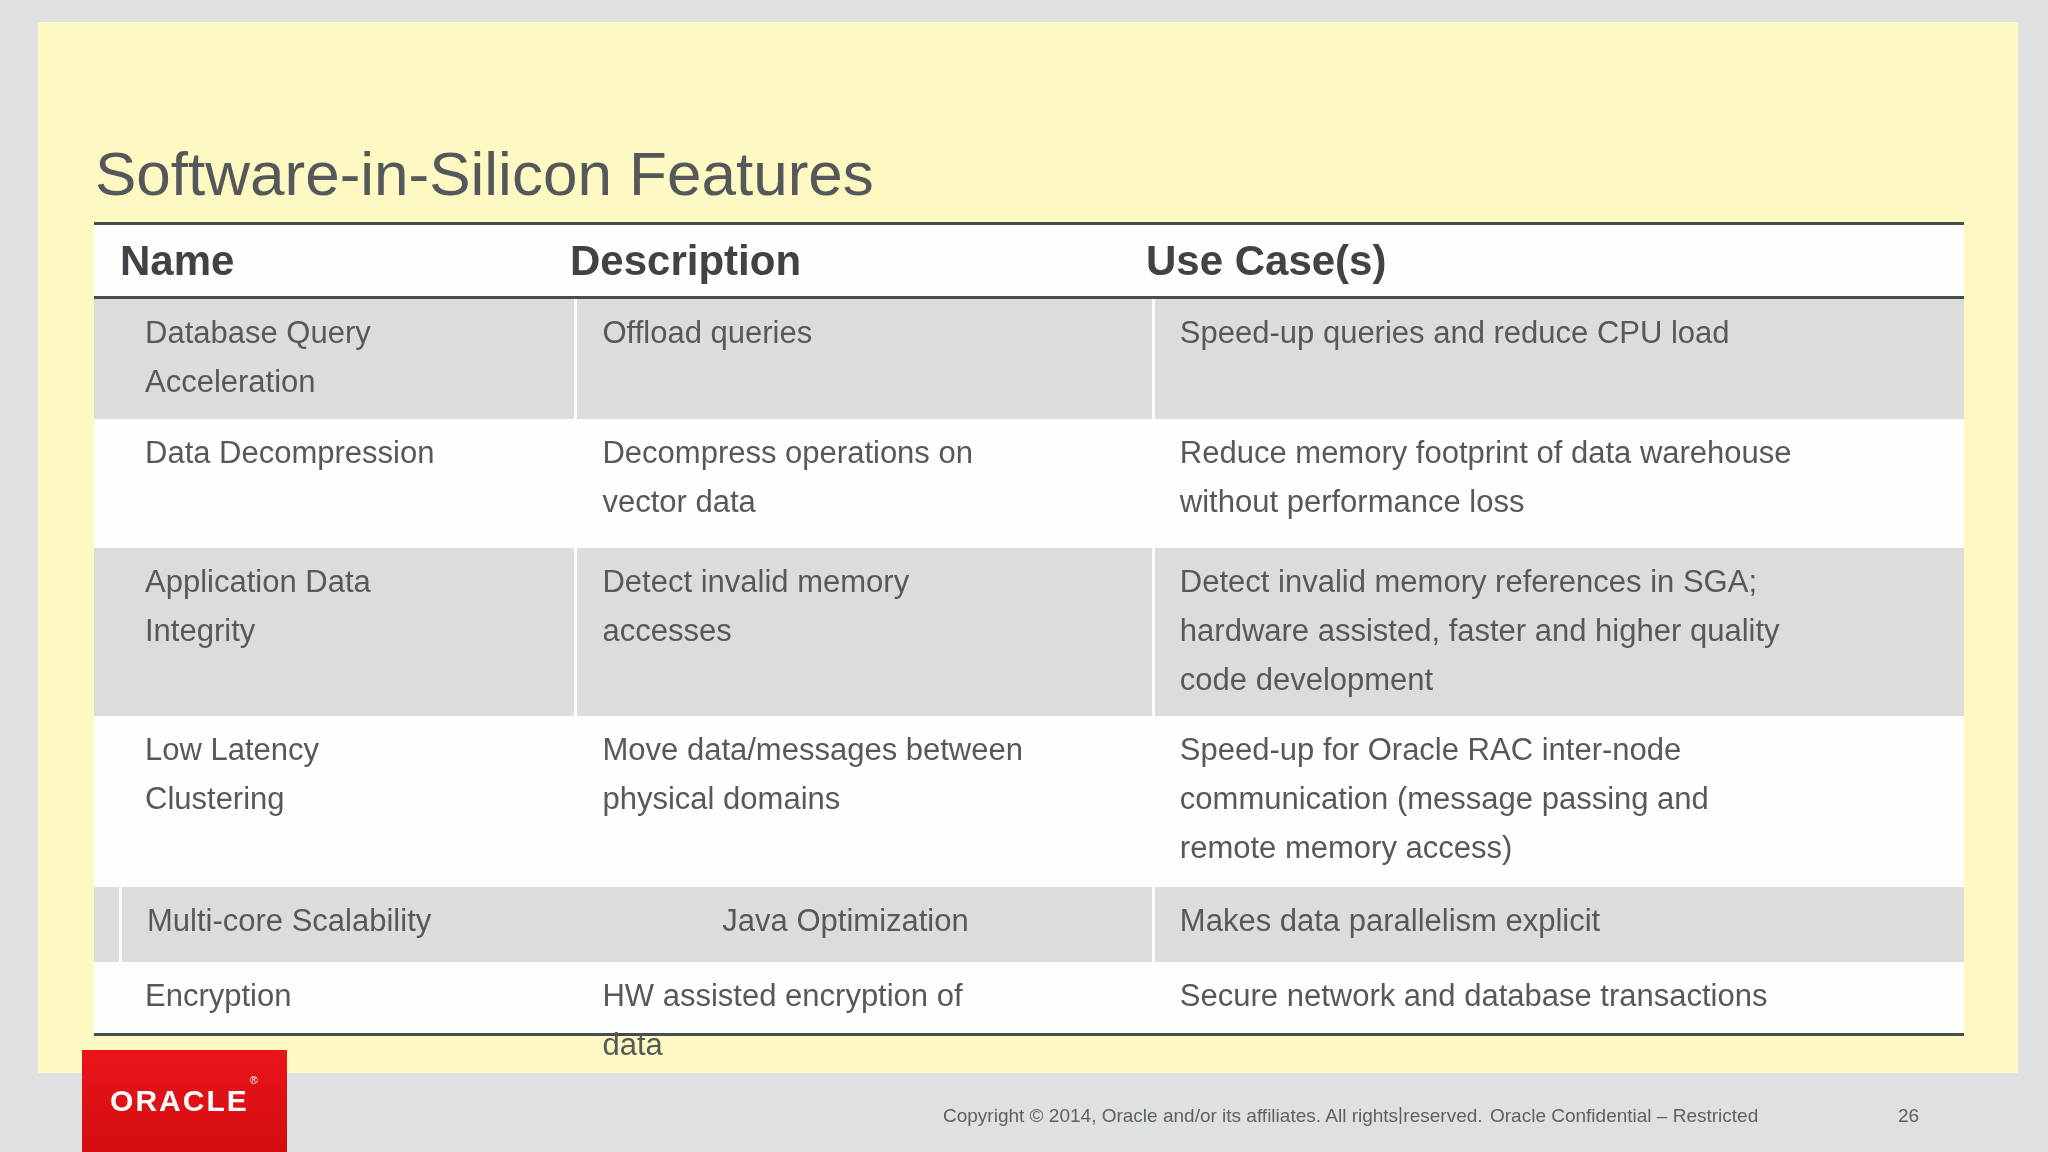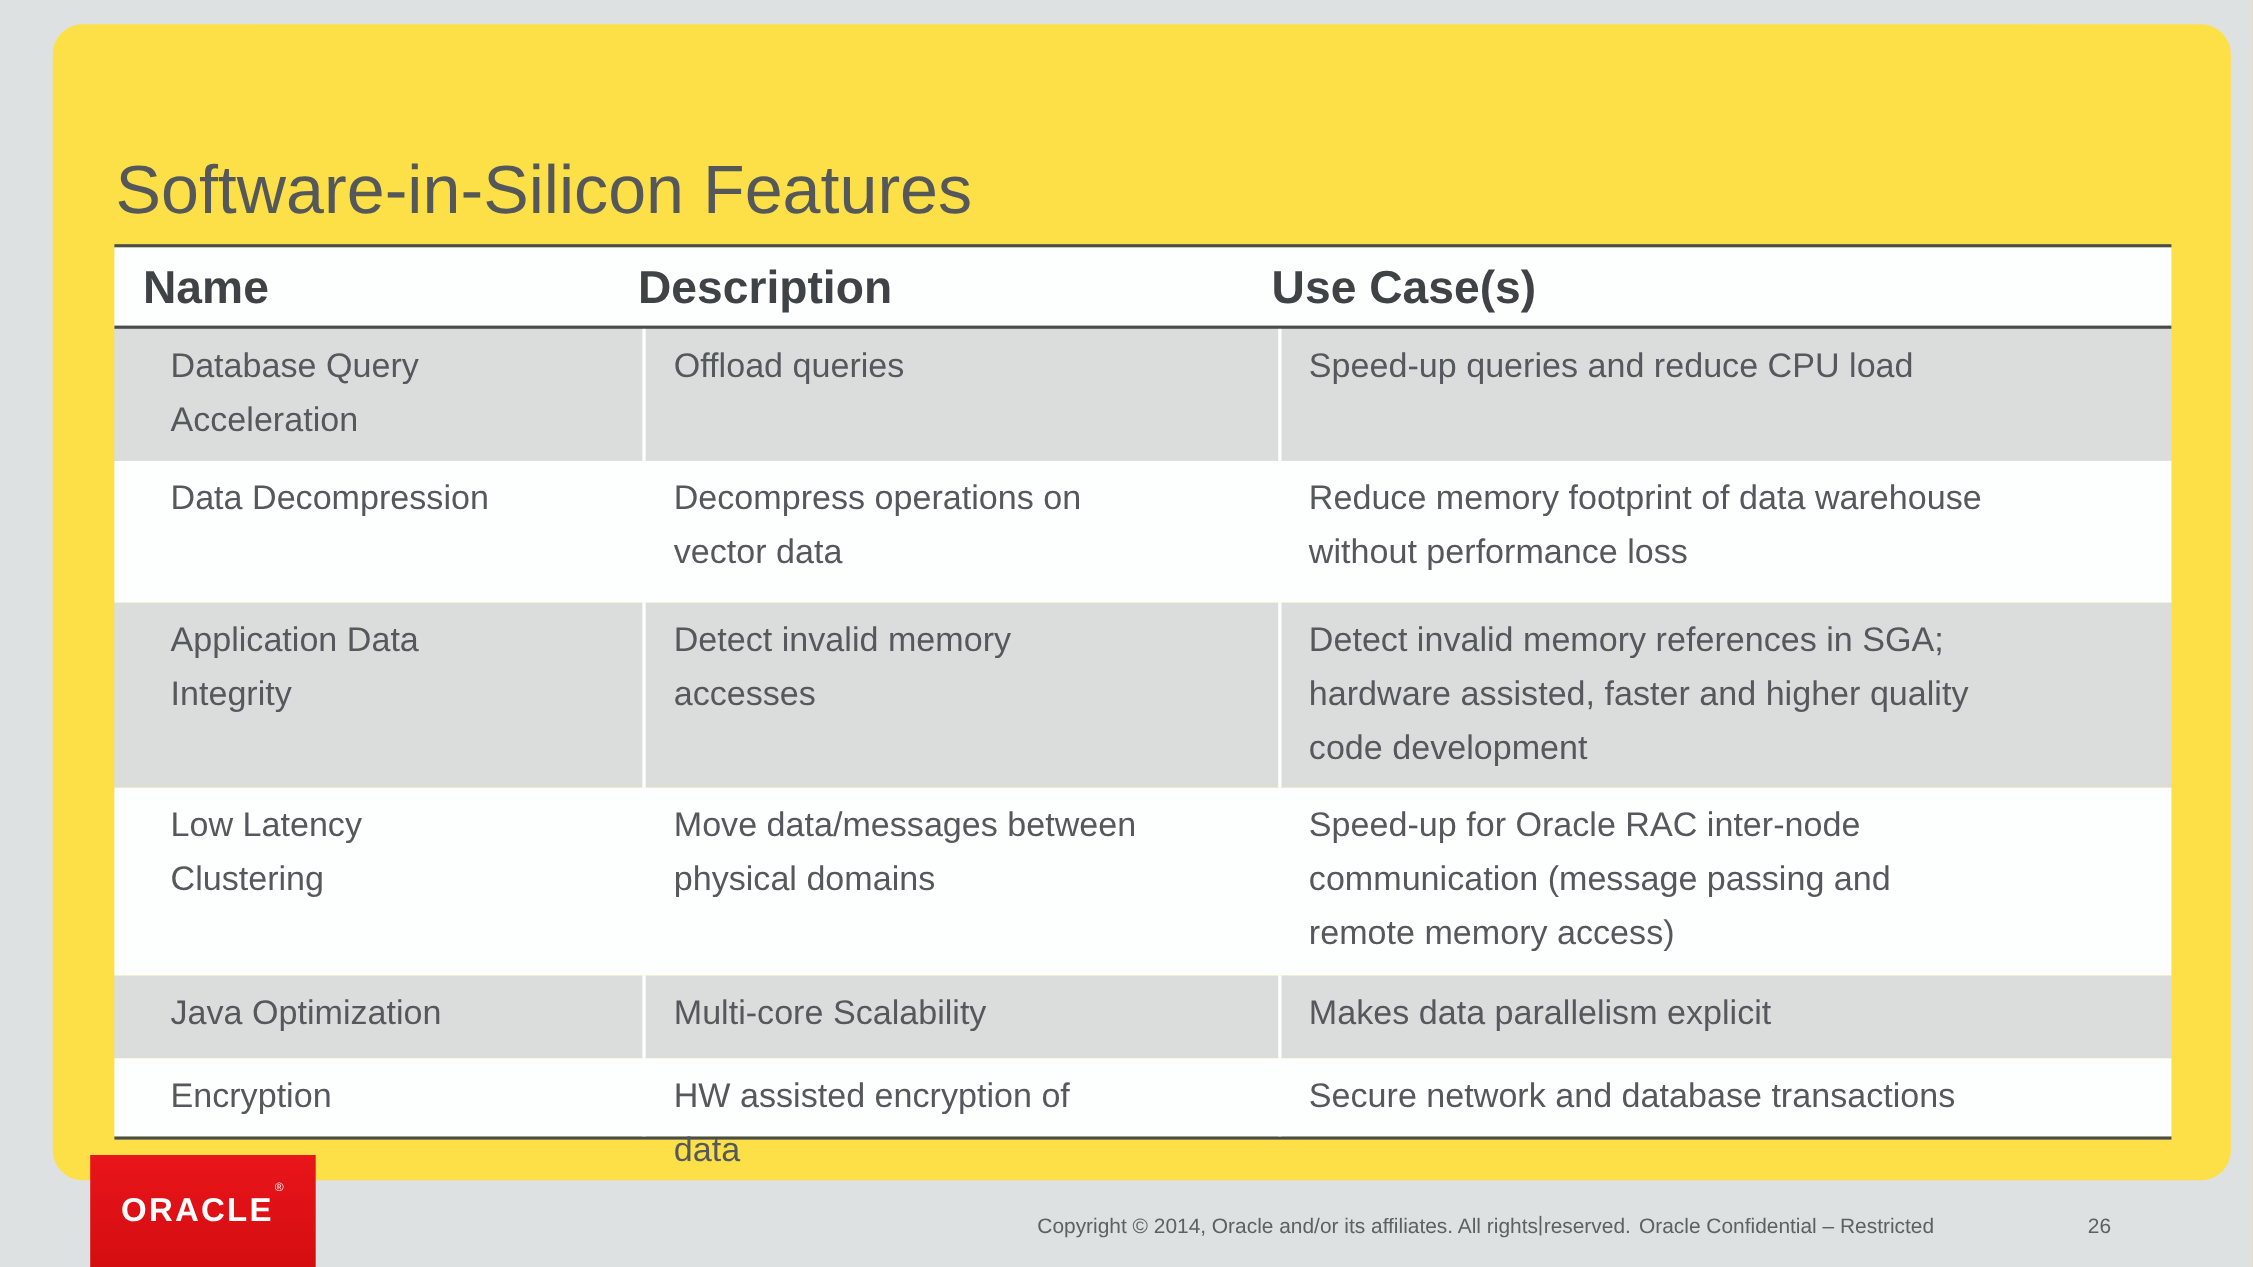--- a/index.html
+++ b/index.html
@@ -3,23 +3,22 @@
 <meta charset="utf-8">
 <style>
   html,body{margin:0;padding:0;}
   body{
     width:2048px;height:1152px;position:relative;overflow:hidden;
     background:#dee1e1;
     font-family:"Liberation Sans","DejaVu Sans",sans-serif;
   }
   
   .slide{
-    position:absolute;left:48px;top:22px;width:1980px;height:1051px;
-    background:#fde047;
-    border-radius:27px;
+    position:absolute;left:38px;top:22px;width:1980px;height:1051px;
+    background:#fef9c3;
   }
   .title{
     position:absolute;left:57px;top:74px;
     font-size:62px;font-weight:400;color:#55585a;
     letter-spacing:0px;white-space:nowrap;
   }
   
   .table{
     position:absolute;left:56px;top:200px;width:1870px;
     border-top:3px solid #474c4f;
@@ -108,22 +107,22 @@
         <div class="cell c3">Detect invalid memory references in SGA; hardware assisted, faster and higher quality code development</div>
       </div>
 
       <div class="trow">
         <div class="cell c1">Low Latency Clustering</div>
         <div class="cell c2">Move data/messages between physical domains</div>
         <div class="cell c3">Speed-up for Oracle RAC inter-node communication (message passing and remote memory access)</div>
       </div>
 
       <div class="trow">
+        <div class="cell c2">Multi-core Scalability</div>
         <div class="cell c1">Java Optimization</div>
-        <div class="cell c2">Multi-core Scalability</div>
         <div class="cell c3">Makes data parallelism explicit</div>
       </div>
 
       <div class="trow">
         <div class="cell c1">Encryption</div>
         <div class="cell c2">HW assisted encryption of data</div>
         <div class="cell c3">Secure network and database transactions</div>
       </div>
 
     </div>

